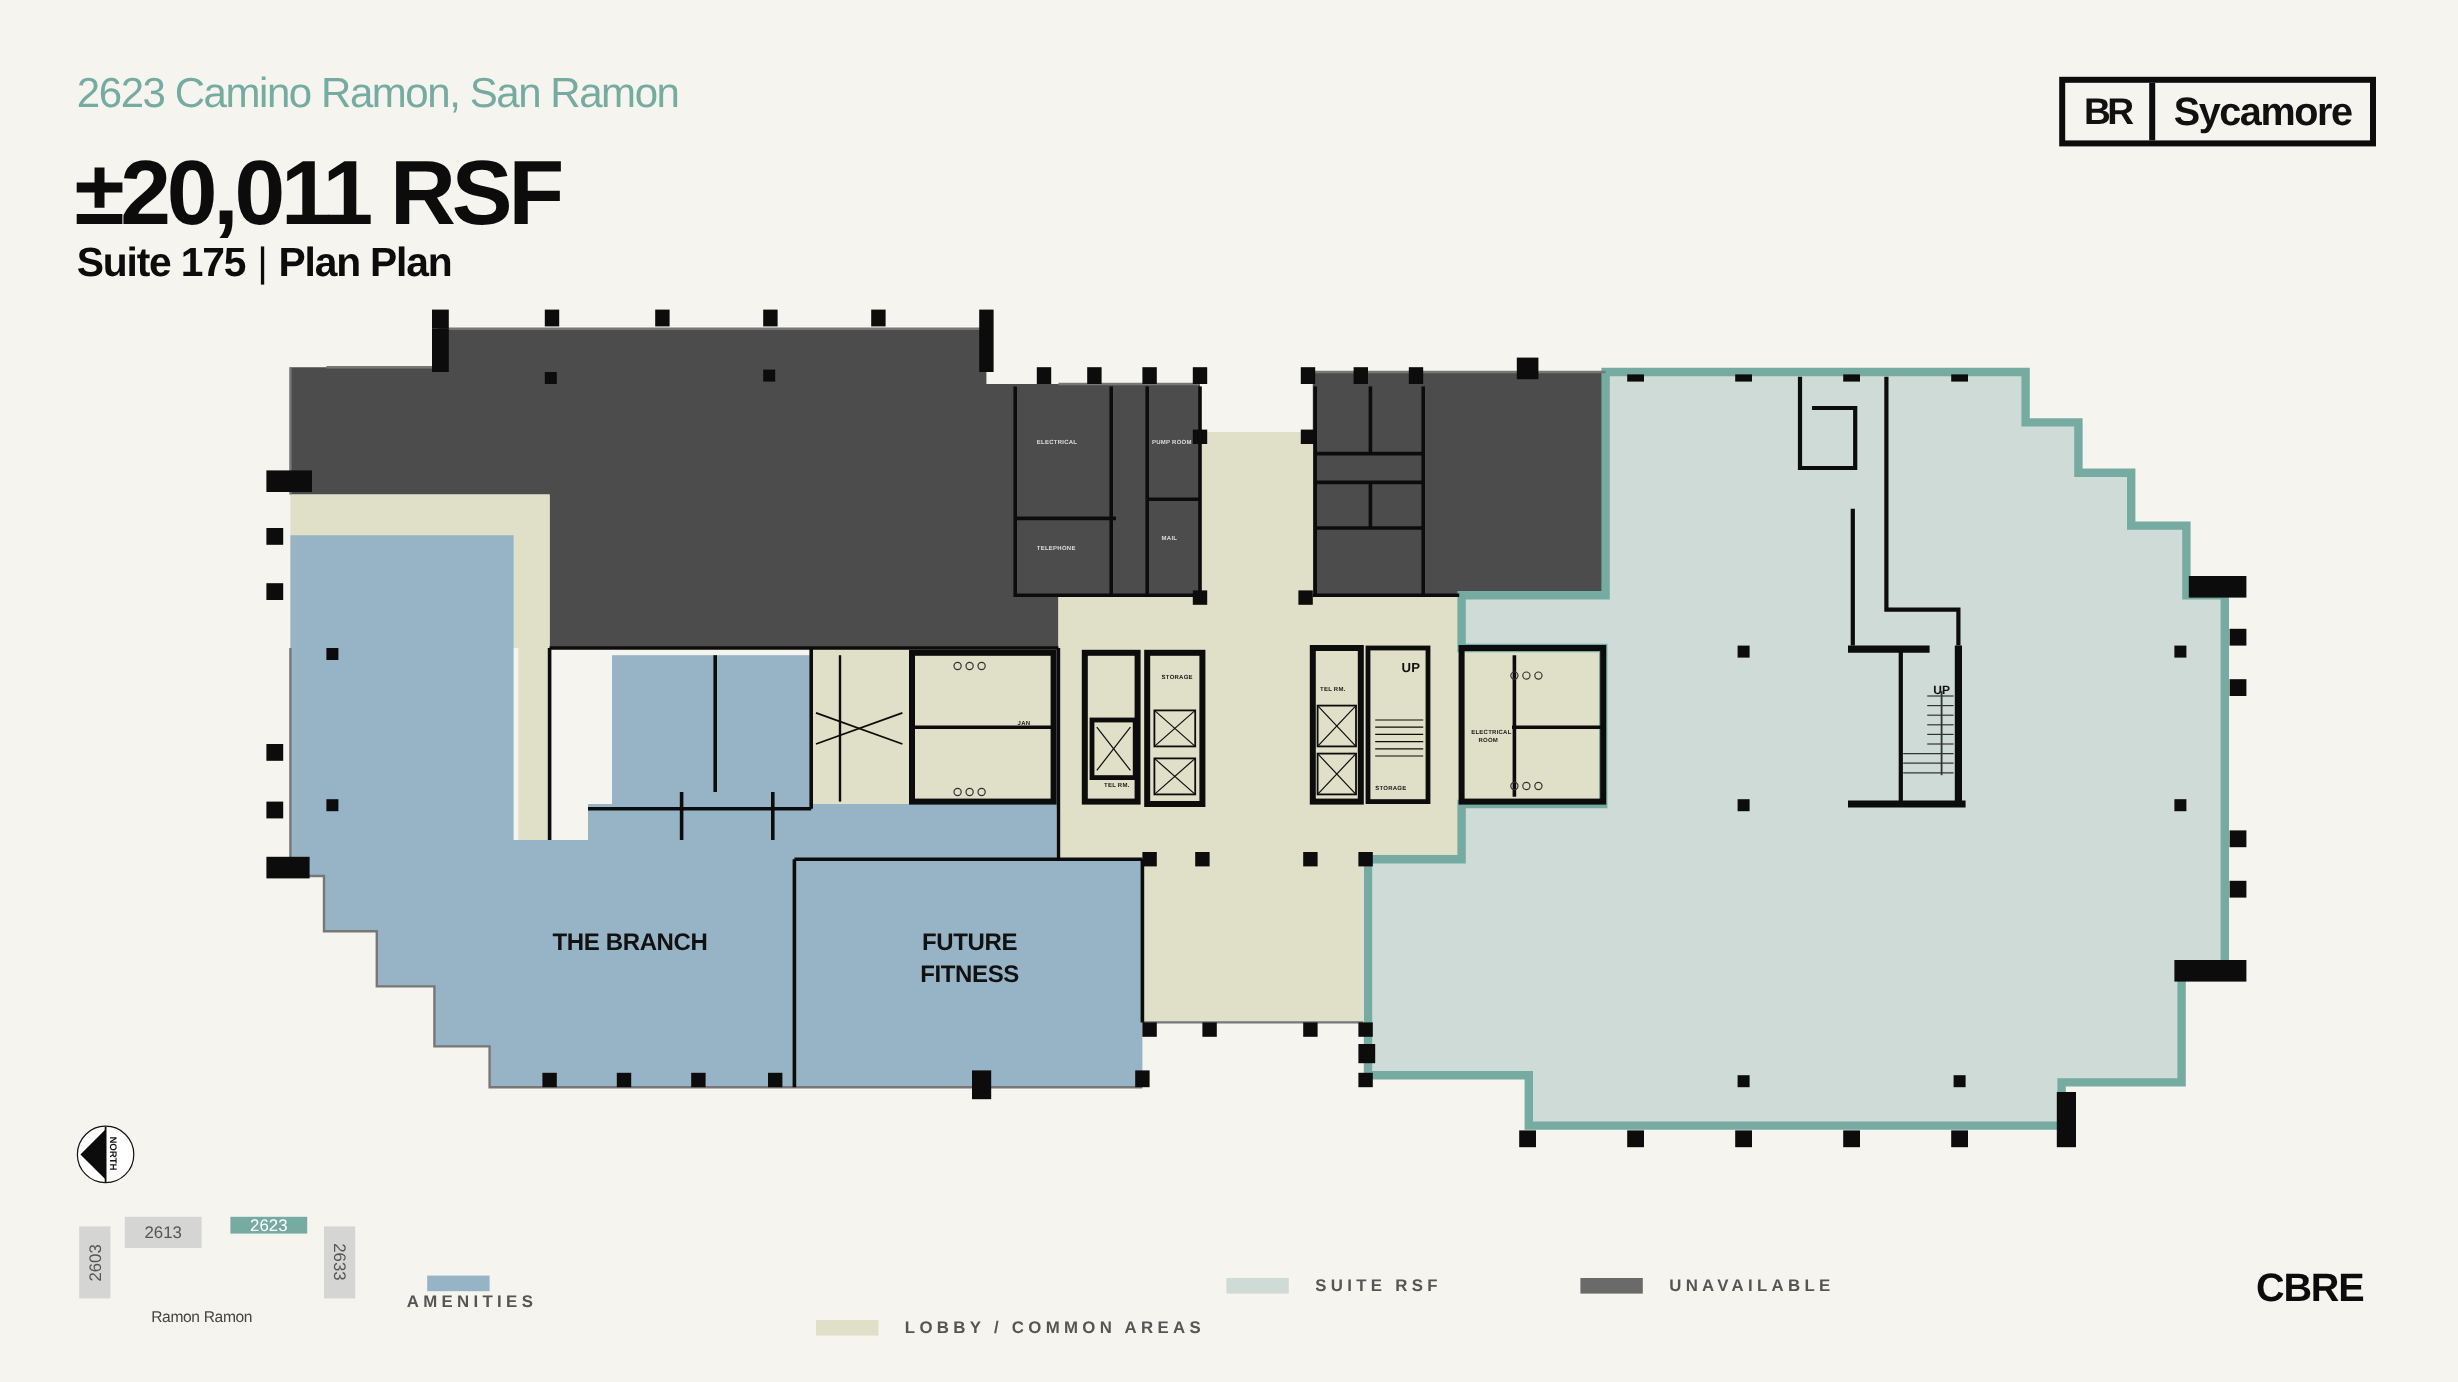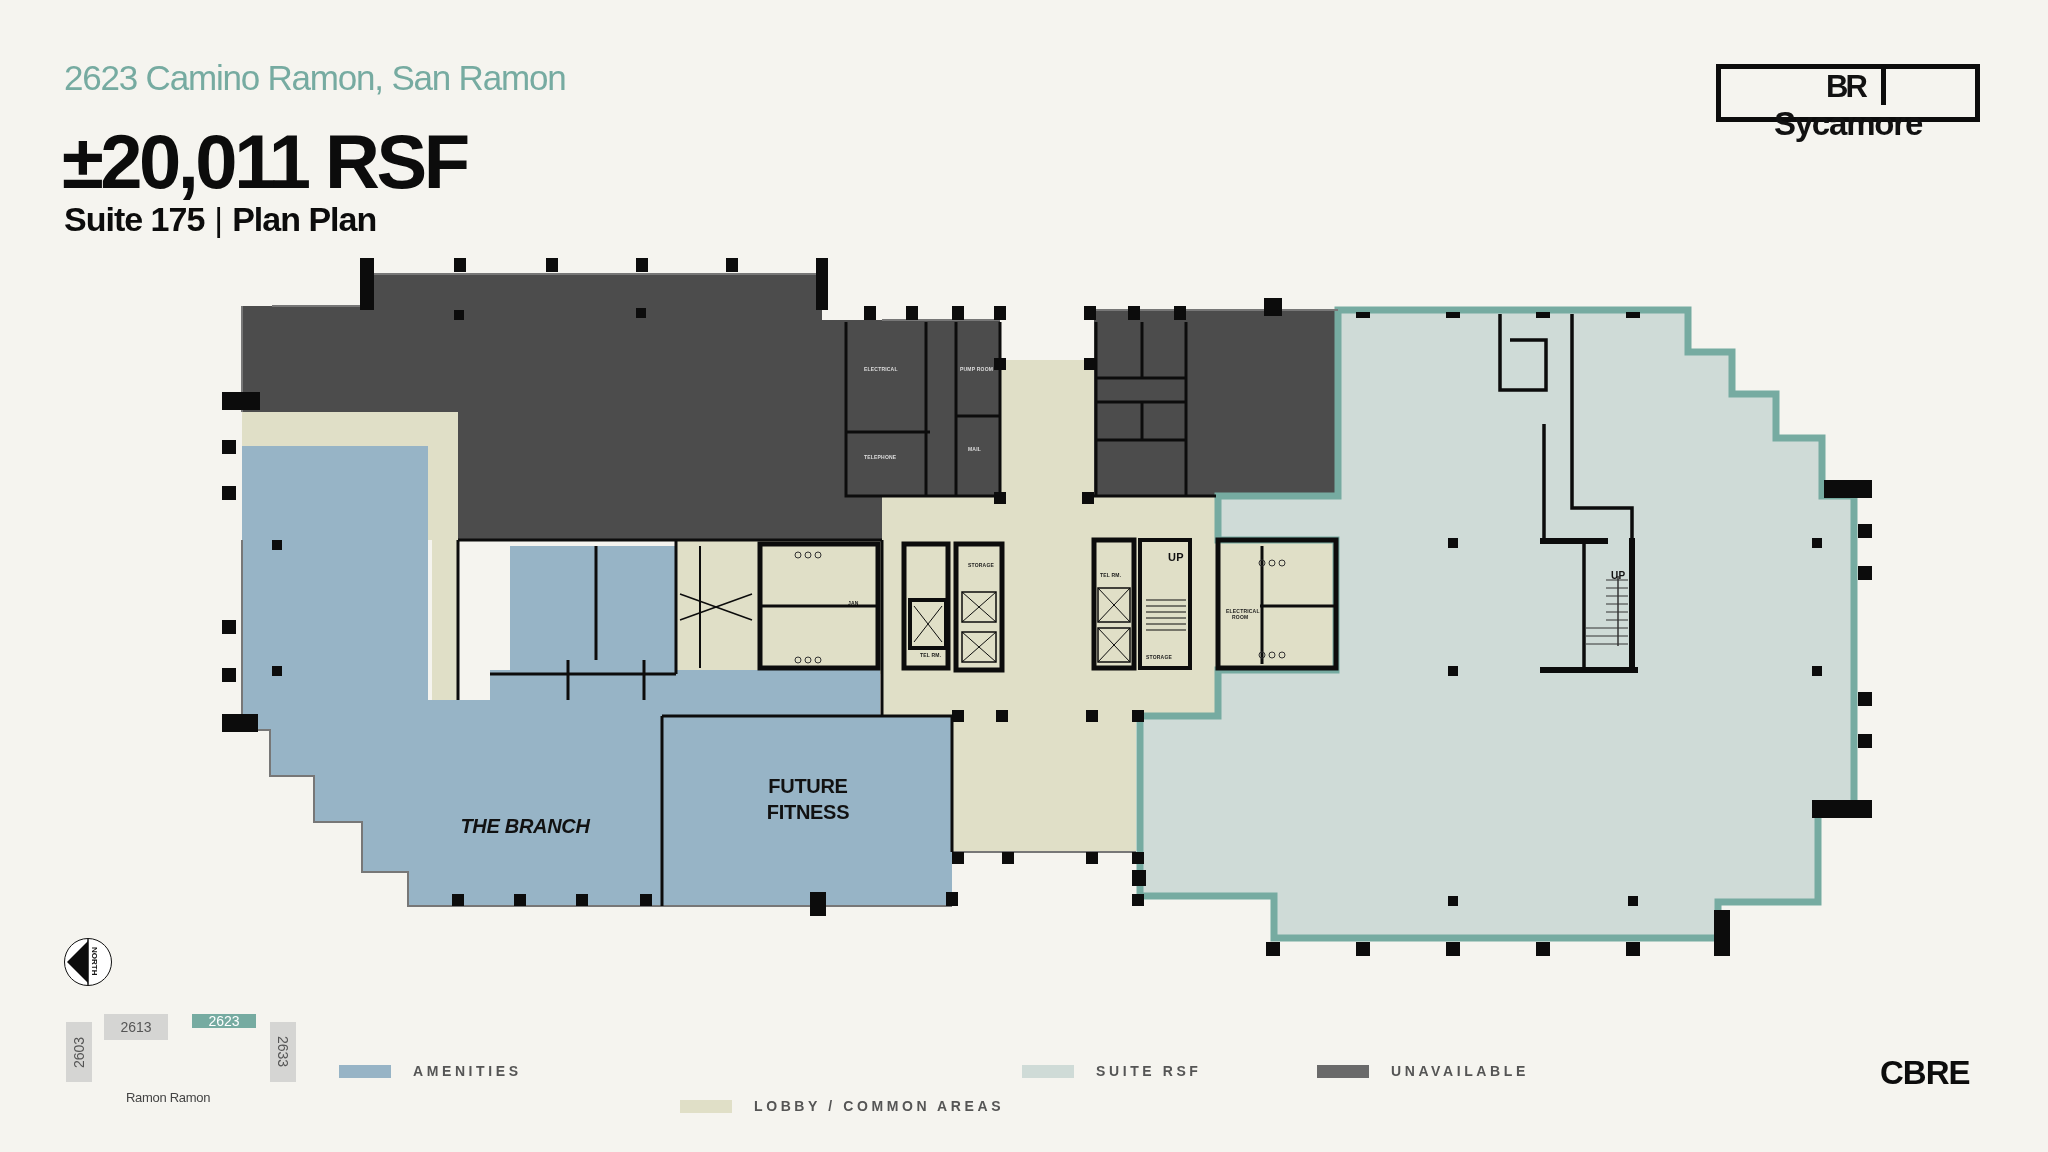--- a/index.html
+++ b/index.html
@@ -18,21 +18,21 @@
     position: absolute; left: 62px; top: 118px;
     font-size: 76px; font-weight: 700; letter-spacing: -3.5px; color: #0c0c0c;
   }
   .subtitle {
     position: absolute; left: 64px; top: 200px;
     font-size: 34px; font-weight: 700; letter-spacing: -1px; color: #0c0c0c;
   }
   .subtitle .sep { margin: 0 10px; font-weight: 400; }
   .logo {
     position: absolute; left: 1716px; top: 64px; width: 264px; height: 58px;
-    border: 5px solid #0c0c0c; box-sizing: border-box; display: flex; align-items: center; flex-direction: column;
+    border: 5px solid #0c0c0c; box-sizing: border-box; display: flex; align-items: center;
   }
   .logo .br {
     width: 70px; height: 100%; border-right: 5px solid #0c0c0c;
     display: flex; align-items: center; justify-content: center;
     font-weight: 700; font-size: 31px; letter-spacing: -3px;
   }
   .logo .name { flex: 1; text-align: center; font-weight: 700; font-size: 33px; letter-spacing: -1.2px; }
   svg.plan { position: absolute; left: 0; top: 0; }
   .room-label {
     position: absolute; font-weight: 700; font-size: 20px; color: #111;
@@ -278,21 +278,21 @@
       <circle cx="818" cy="660" r="3"></circle>
     <circle cx="1262" cy="563" r="3"></circle>
       <circle cx="1272" cy="563" r="3"></circle>
       <circle cx="1282" cy="563" r="3"></circle>
     <circle cx="1262" cy="655" r="3"></circle>
       <circle cx="1272" cy="655" r="3"></circle>
       <circle cx="1282" cy="655" r="3"></circle>
   </g>
 </svg>
 
-<div class="room-label" style="left:450px; top:813px; width:150px;font-style:italic;">THE BRANCH</div>
+<div class="room-label" style="left:450px; top:773px; width:150px;">THE BRANCH</div>
 <div class="room-label" style="left:738px; top:773px; width:140px;">
   <div>FUTURE</div>
   <div>FITNESS</div>
 </div>
 
 <div class="tiny" style="left:864px; top:366px; color:#ddd;">ELECTRICAL</div>
 <div class="tiny" style="left:960px; top:366px; color:#ddd;">PUMP ROOM</div>
 <div class="tiny" style="left:864px; top:454px; color:#ddd;">TELEPHONE</div>
 <div class="tiny" style="left:968px; top:446px; color:#ddd;">MAIL</div>
 <div class="tiny light" style="left:968px; top:562px;">STORAGE</div>
@@ -312,21 +312,21 @@
   </svg>
   <span class="north-label">NORTH</span>
 </div>
 
 <div class="keymap-bldg vtext down" style="left:66px; top:1022px; width:26px; height:60px;">2603</div>
 <div class="keymap-bldg" style="left:104px; top:1014px; width:64px; height:26px;">2613</div>
 <div class="keymap-bldg active" style="left:192px; top:1014px; width:64px; height:14px;">2623</div>
 <div class="keymap-bldg vtext" style="left:270px; top:1022px; width:26px; height:60px;">2633</div>
 <div class="street">Ramon Ramon</div>
 
-<div class="legend-item" style="left:339px;">
+<div class="legend-item" style="left:339px;flex-direction:column;">
   <div class="legend-swatch" style="background:#97b4c6;"></div>
   <span class="legend-label">AMENITIES</span>
 </div>
 <div class="legend-item" style="left:680px;margin-top:35px;">
   <div class="legend-swatch" style="background:#e0dfc7;"></div>
   <span class="legend-label">LOBBY / COMMON AREAS</span>
 </div>
 <div class="legend-item" style="left:1022px;">
   <div class="legend-swatch" style="background:#cfdbd7;"></div>
   <span class="legend-label">SUITE RSF</span>

